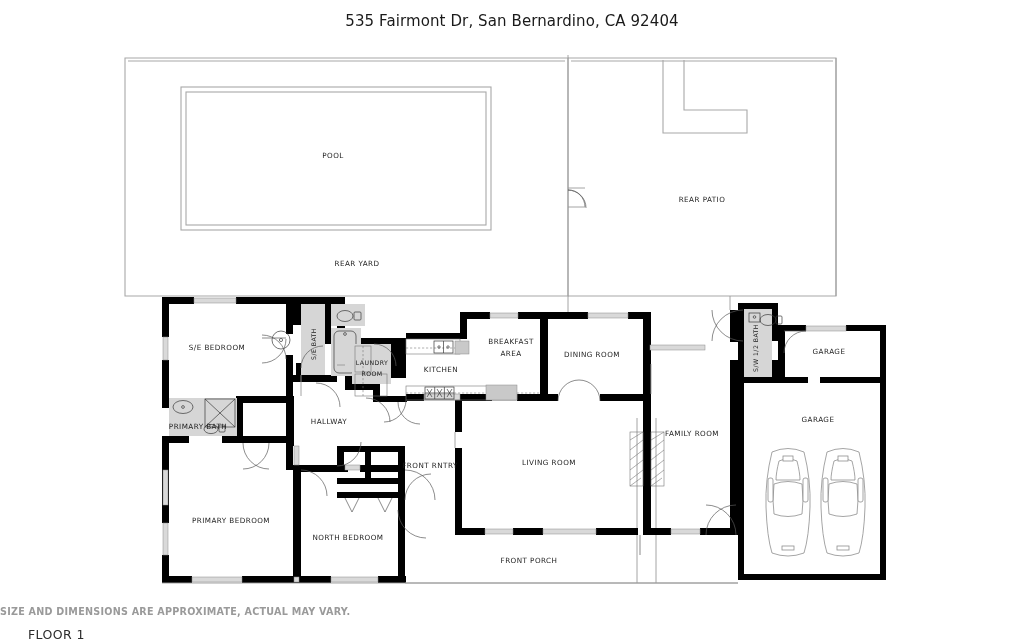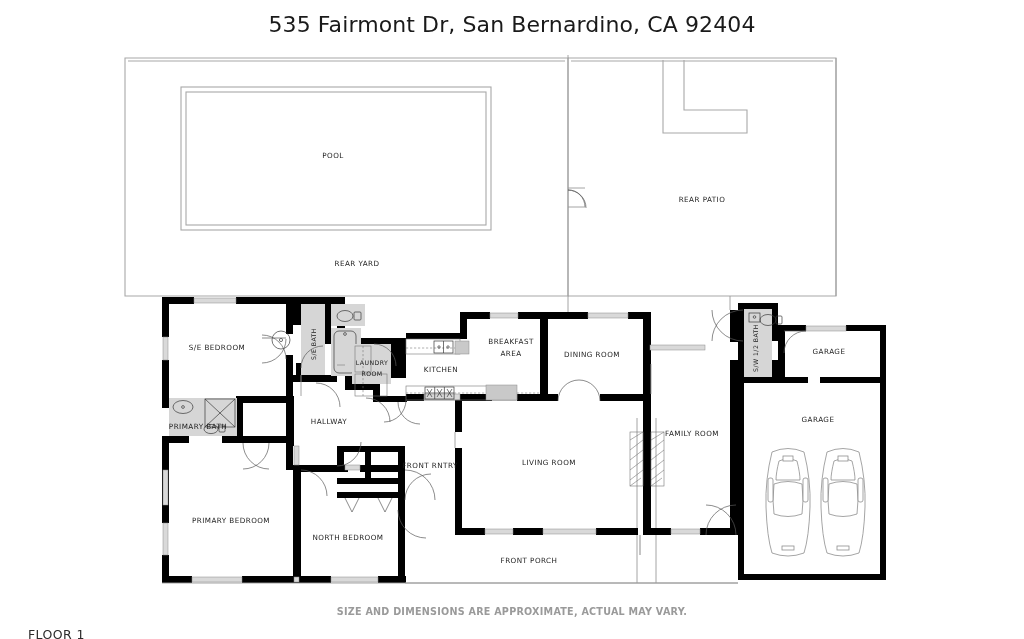--- a/index.html
+++ b/index.html
@@ -20,41 +20,40 @@
     width: 1024px;
     height: 639px;
     background: #ffffff;
   }
   #page-title {
     position: absolute;
     top: 12px;
     left: 0;
     width: 1024px;
     text-align: center;
-    font-size: 22px;
+    font-size: 15px;
     color: #1a1a1a;
     letter-spacing: 0.1px;
     font-family: "DejaVu Sans", sans-serif;
   }
   #floor-label {
     position: absolute;
     left: 28px;
     top: 596px;
     font-size: 12.5px;
     color: #2b2b2b;
     letter-spacing: 0.4px;
     font-family: "DejaVu Sans", sans-serif;
     margin-top: 31px;
   }
   #disclaimer {
     position: absolute;
     left: 0;
     top: 606px;
     width: 1024px;
-    text-align: center;
     font-size: 9.6px;
     color: #9a9a9a;
     letter-spacing: 0.25px;
     font-weight: bold;
     font-family: "DejaVu Sans", sans-serif;
   }
   #plan-svg {
     position: absolute;
     left: 0;
     top: 0;

